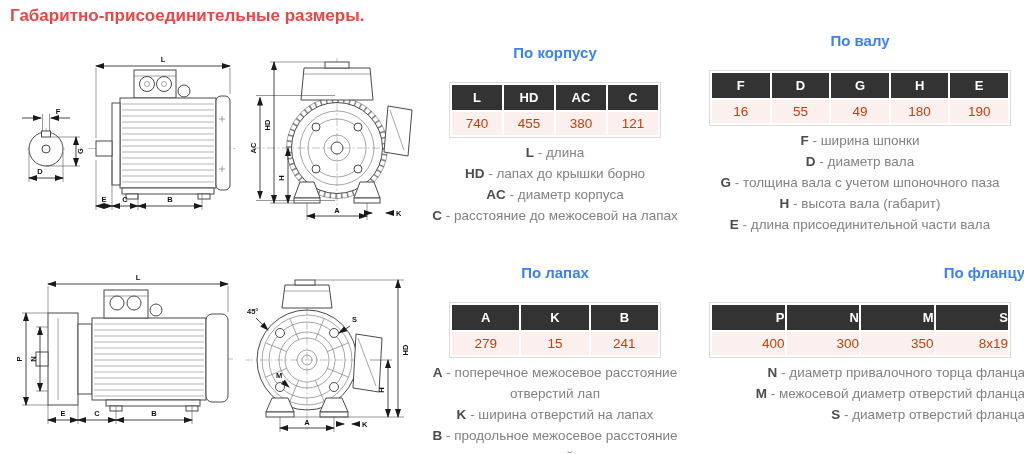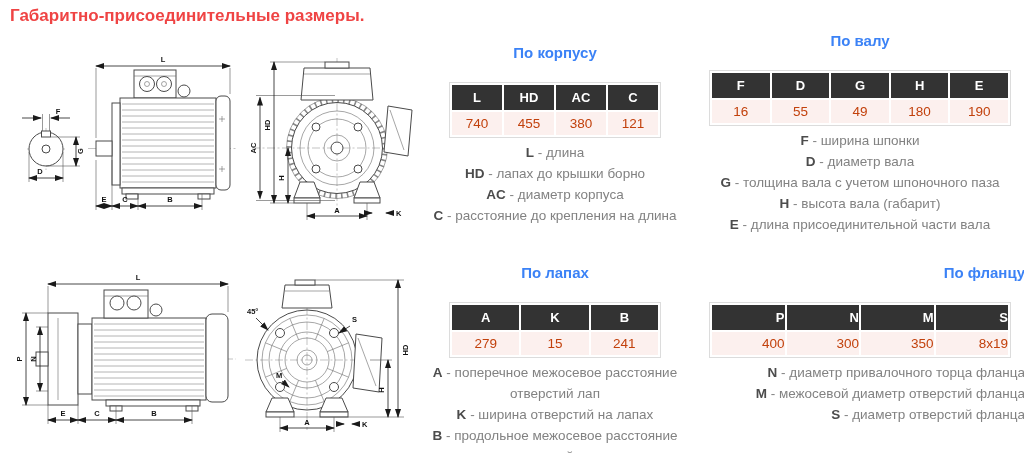--- a/index.html
+++ b/index.html
@@ -230,21 +230,21 @@
         <td>455</td>
         <td>380</td>
         <td>121</td>
       </tr>
         </tbody>
     </table>
     <div class="legend">
       <div><b>L</b> <span>- длина</span></div>
       <div><b>HD</b> <span>- лапах до крышки борно</span></div>
       <div><b>AC</b> <span>- диаметр корпуса</span></div>
-      <div><b>C</b> <span>- расстояние до крепления на длина</span></div>
+      <div><b>C</b> <span>- расстояние до межосевой на лапах</span></div>
     </div>
   </div>
 
   <div class="tg tg2">
     <div class="ttitle">По валу</div>
     <table class="tw300">
       <thead>
           <tr>
         <th>F</th>
         <th>D</th>

